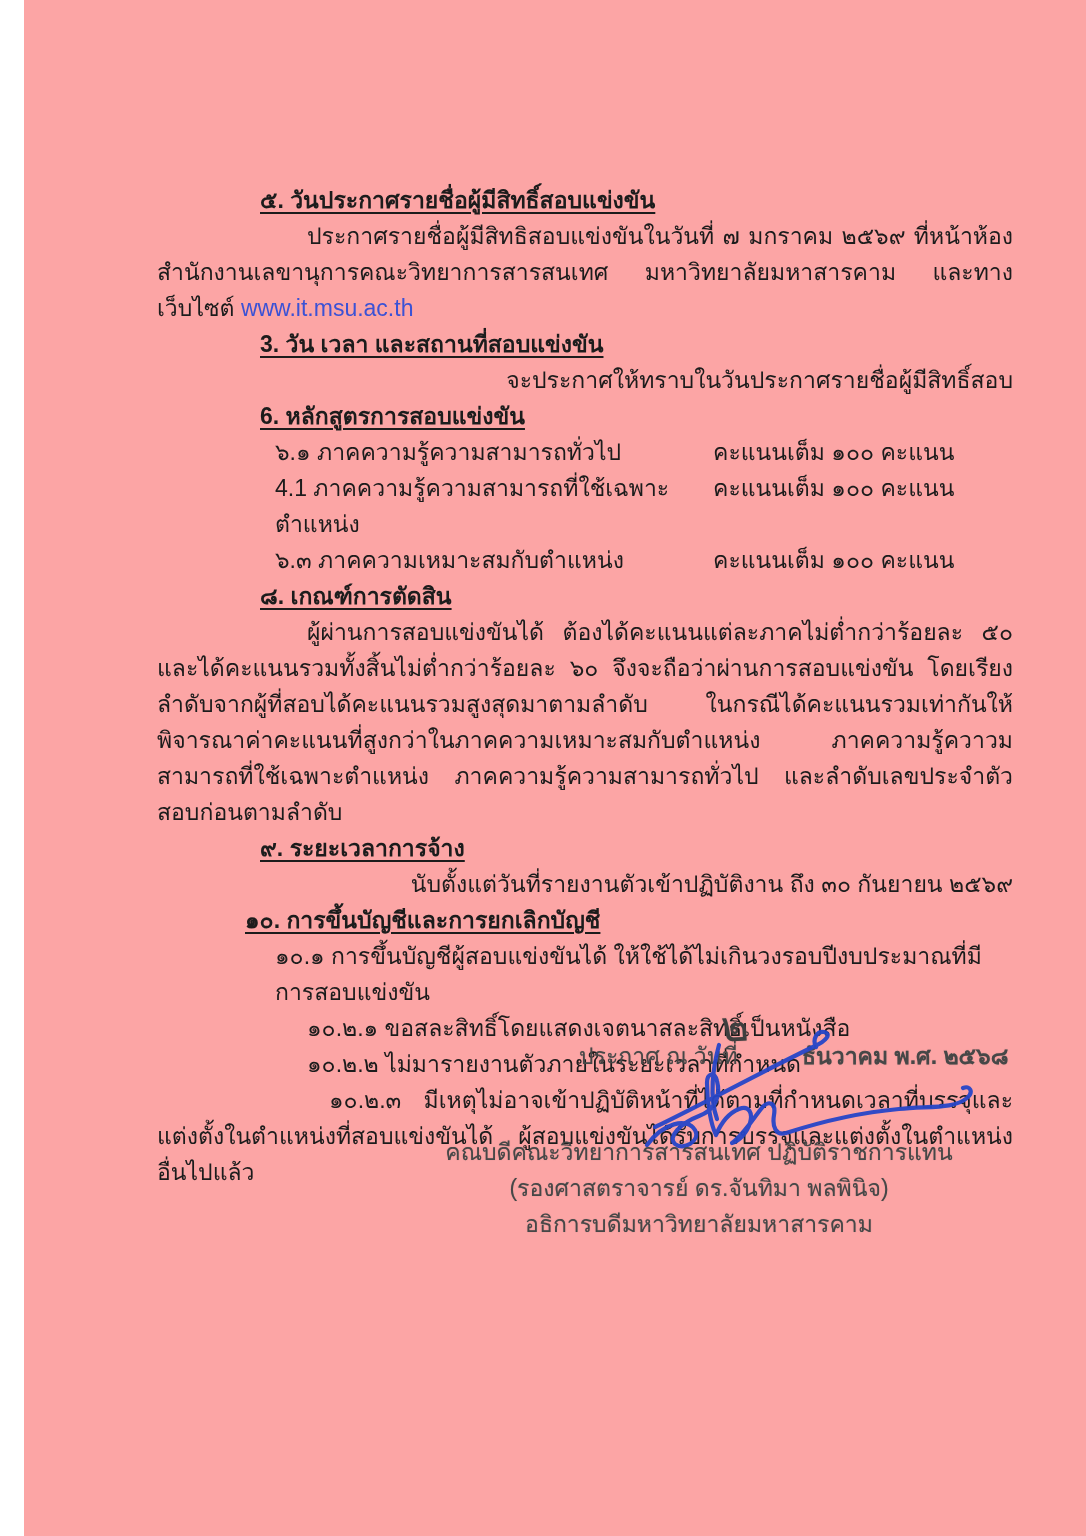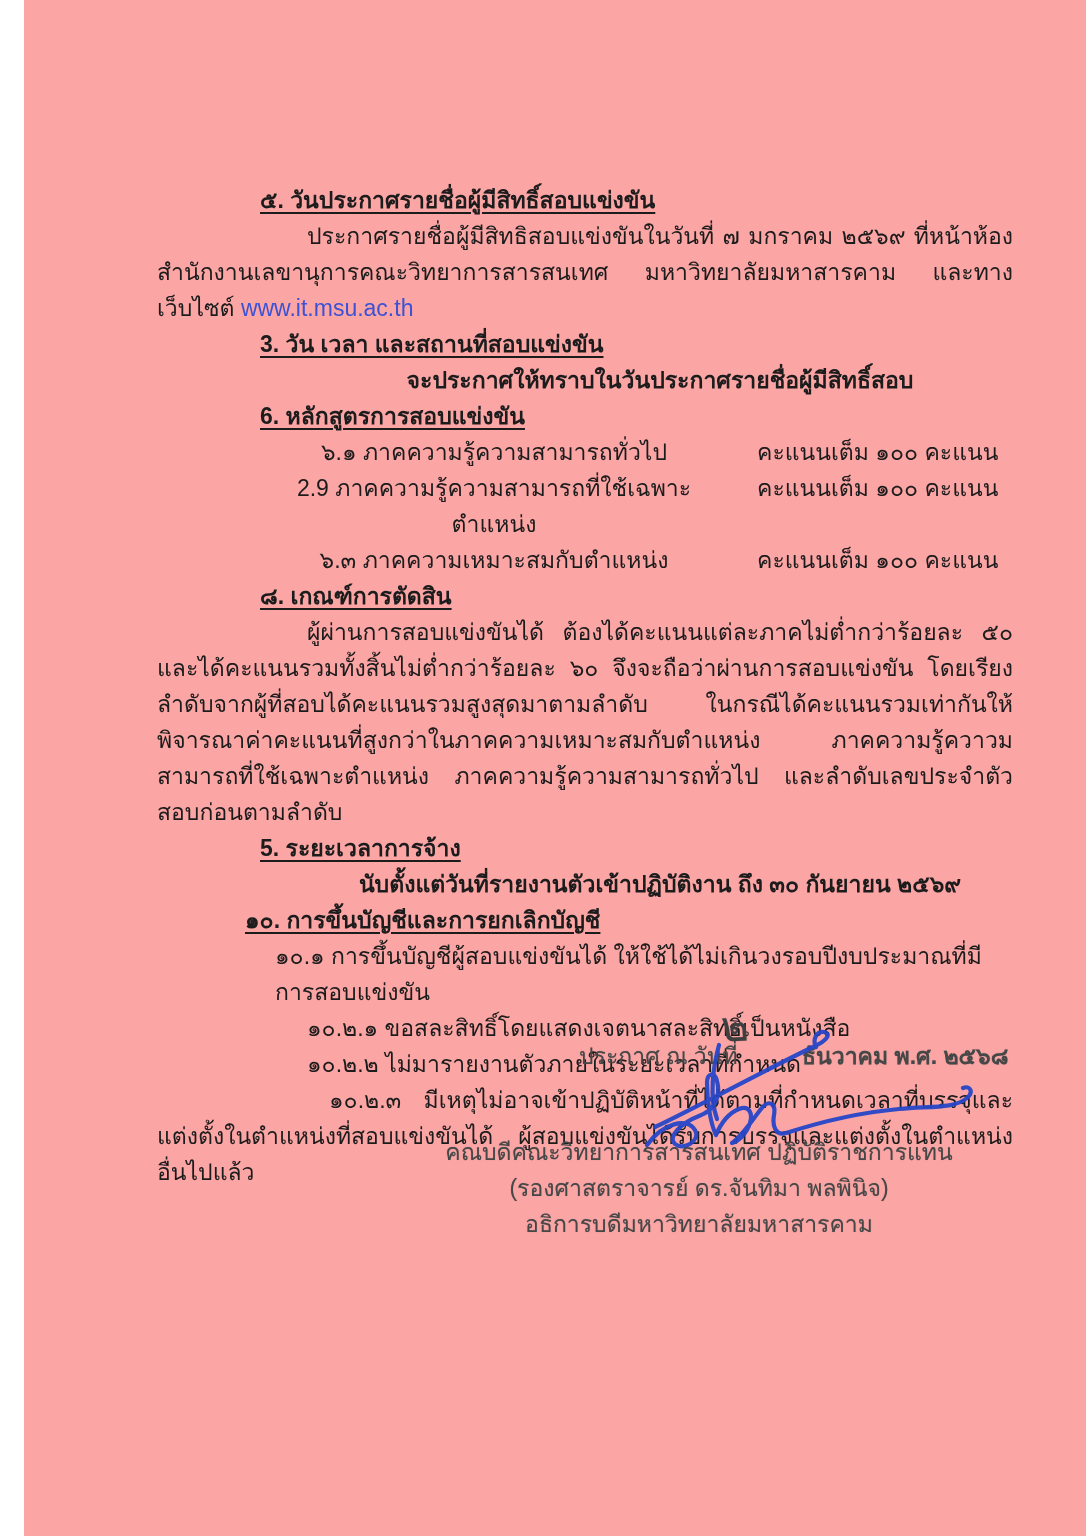--- a/index.html
+++ b/index.html
@@ -23,22 +23,22 @@
   .heading{
     font-weight:bold;
     margin-left:103px;
     text-decoration:underline;
     text-underline-offset:4px;
     text-decoration-thickness:2px;
     text-align:left;
   }
   .heading.h10{margin-left:88px;}
   .para{ text-indent:150px; margin:0; }
-  .single{ margin-left:150px; text-align:center;font-weight:bold; }
-  .row{ display:flex; text-align:center;gap:44px; }
+  .single{ margin-left:150px; text-align:right; }
+  .row{ display:flex; text-align:left; }
   .row .label{ margin-left:118px; width:438px; }
   .row .score{ }
   .item{ margin-left:118px; text-align:left; }
   .subitem{ margin-left:150px; text-align:left; }
   .para-sub{ text-indent:172px; margin:0; }
   a.doclink{ color:#3b52d5; cursor:pointer; }
   
   .scan{ color:#474747; text-shadow:0 0 1px rgba(90,90,90,.45); }
   .date-prefix{ position:absolute; left:555px; top:1038px; font-size:23px; }
   .date-suffix{ position:absolute; left:778px; top:1038px; font-size:23px;font-weight:bold; }
@@ -65,32 +65,32 @@
 
     <div class="heading">3. วัน เวลา และสถานที่สอบแข่งขัน</div>
     <div class="single">จะประกาศให้ทราบในวันประกาศรายชื่อผู้มีสิทธิ์สอบ</div>
 
     <div class="heading">6. หลักสูตรการสอบแข่งขัน</div>
     <div class="row">
       <span class="label">๖.๑ ภาคความรู้ความสามารถทั่วไป</span>
       <span class="score">คะแนนเต็ม ๑๐๐ คะแนน</span>
     </div>
     <div class="row">
-      <span class="label">2.9 ภาคความรู้ความสามารถที่ใช้เฉพาะตำแหน่ง</span>
+      <span class="label">4.1 ภาคความรู้ความสามารถที่ใช้เฉพาะตำแหน่ง</span>
       <span class="score">คะแนนเต็ม ๑๐๐ คะแนน</span>
     </div>
     <div class="row">
       <span class="label">๖.๓ ภาคความเหมาะสมกับตำแหน่ง</span>
       <span class="score">คะแนนเต็ม ๑๐๐ คะแนน</span>
     </div>
 
     <div class="heading">๘. เกณฑ์การตัดสิน</div>
     <p class="para">ผู้ผ่านการสอบแข่งขันได้ ต้องได้คะแนนแต่ละภาคไม่ต่ำกว่าร้อยละ ๕๐ และได้คะแนนรวมทั้งสิ้นไม่ต่ำกว่าร้อยละ ๖๐ จึงจะถือว่าผ่านการสอบแข่งขัน โดยเรียงลำดับจากผู้ที่สอบได้คะแนนรวมสูงสุดมาตามลำดับ ในกรณีได้คะแนนรวมเท่ากันให้พิจารณาค่าคะแนนที่สูงกว่าในภาคความเหมาะสมกับตำแหน่ง ภาคความรู้ควาวมสามารถที่ใช้เฉพาะตำแหน่ง ภาคความรู้ความสามารถทั่วไป และลำดับเลขประจำตัวสอบก่อนตามลำดับ</p>
 
-    <div class="heading">5. ระยะเวลาการจ้าง</div>
+    <div class="heading">๙. ระยะเวลาการจ้าง</div>
     <div class="single">นับตั้งแต่วันที่รายงานตัวเข้าปฏิบัติงาน ถึง ๓๐ กันยายน ๒๕๖๙</div>
 
     <div class="heading h10">๑๐. การขึ้นบัญชีและการยกเลิกบัญชี</div>
     <div class="item">๑๐.๑ การขึ้นบัญชีผู้สอบแข่งขันได้ ให้ใช้ได้ไม่เกินวงรอบปีงบประมาณที่มีการสอบแข่งขัน</div>
     <div class="subitem">๑๐.๒.๑ ขอสละสิทธิ์โดยแสดงเจตนาสละสิทธิ์เป็นหนังสือ</div>
     <div class="subitem">๑๐.๒.๒ ไม่มารายงานตัวภายในระยะเวลาที่กำหนด</div>
     <p class="para-sub">๑๐.๒.๓ มีเหตุไม่อาจเข้าปฏิบัติหน้าที่ได้ตามที่กำหนดเวลาที่บรรจุและแต่งตั้งในตำแหน่งที่สอบแข่งขันได้ ผู้สอบแข่งขันได้รับการบรรจุและแต่งตั้งในตำแหน่งอื่นไปแล้ว</p>
 
   </div>
 

